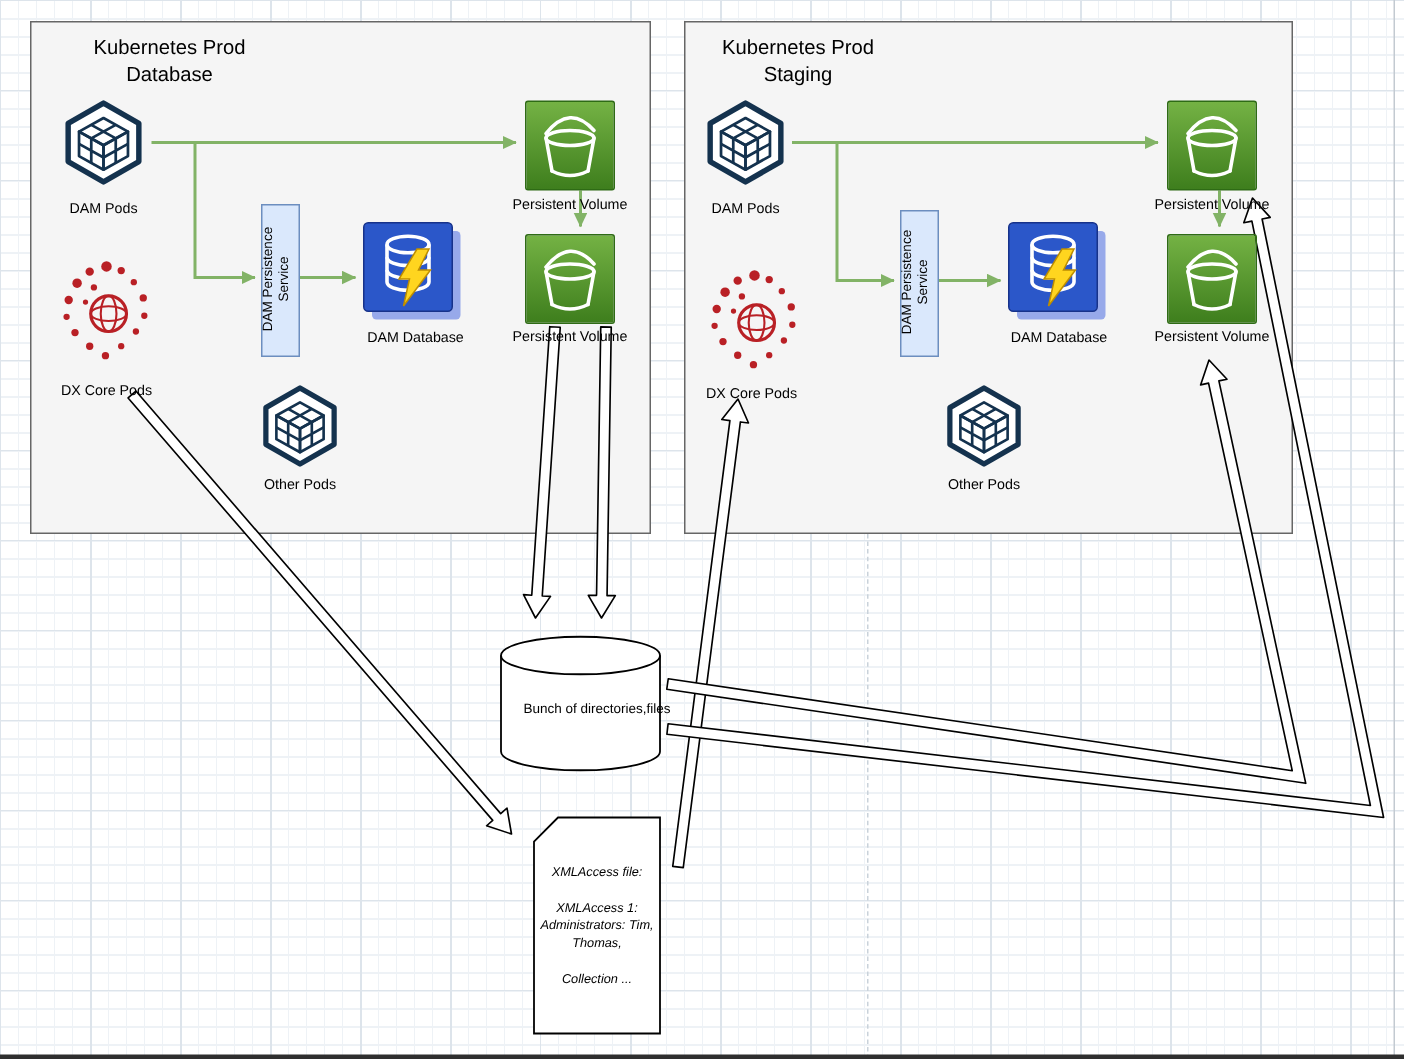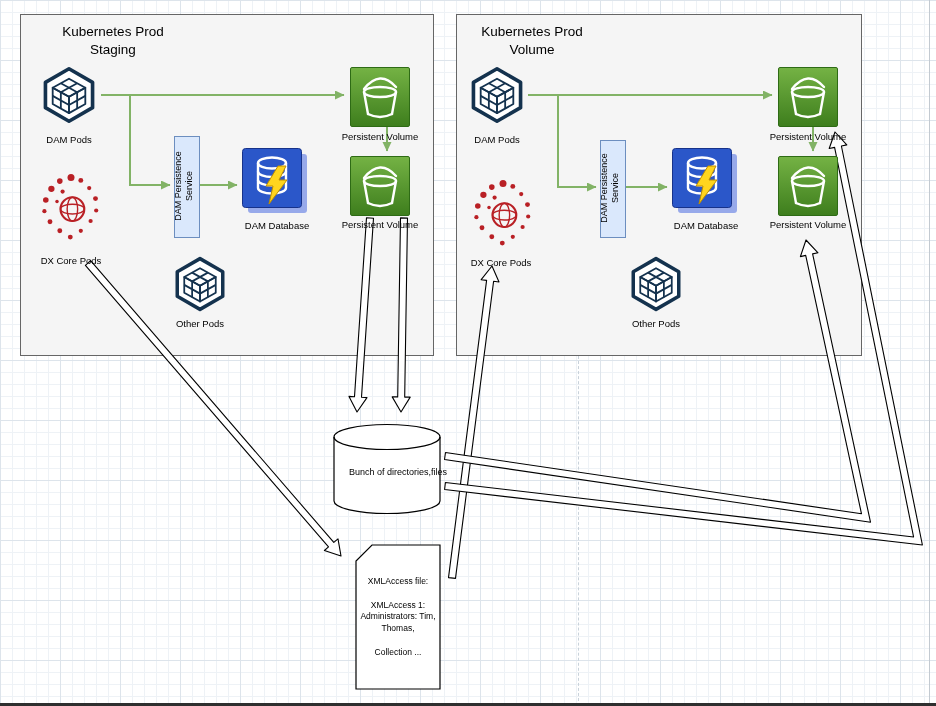--- a/index.html
+++ b/index.html
@@ -19,44 +19,44 @@
   #arrows{position:absolute;left:0;top:0;z-index:2;}
   .icon,.shape{position:absolute;z-index:3;}
   .nlabel{position:absolute;z-index:3;font-size:9.5px;text-align:center;color:#000;line-height:1.15;}
   .svc{position:absolute;z-index:3;background:#dae8fc;border:1px solid #6c8ebf;}
   .rotlabel{position:absolute;z-index:4;width:96px;height:26px;font-size:9px;line-height:1.2;
             text-align:center;transform:rotate(-90deg);color:#000;}
   .pv{position:absolute;z-index:3;background:linear-gradient(#74b244,#3e7e1d);
       border:1px solid #2e6b15;border-radius:2px;}
   .cyl-label{position:absolute;left:0;right:0;top:44px;font-size:9px;text-align:center;}
   .file-text{position:absolute;left:3px;right:3px;top:32px;font-size:8.5px;line-height:1.32;text-align:center;}
-  .fline{min-height:11px;}
+  .fline{min-height:11px;font-style:italic;}
   .gap-after{margin-bottom:13px;}
   .gap-before{margin-top:13px;text-align:center;}
 </style>
 </head>
 <body>
 
 <div id="canvas">
 
   <div class="guide" style="left:578px;top:356px;height:350px;width:0;border-left:1px dashed #c9d2da;"></div>
   <div class="guide" style="left:929px;top:0;width:1px;height:706px;background:#c3cad1;"></div>
   <div class="guide" style="left:0;bottom:0;width:936px;height:3px;background:#2f2f2f;"></div>
 
   <div class="cluster" style="left:20px;top:14px;width:412px;height:340px;">
     <div class="ctitle" style="left:12px;top:8px;width:160px;">
       <div>Kubernetes Prod</div>
-      <div>Staging</div>
+      <div>Database</div>
     </div>
   </div>
 
   <div class="cluster" style="left:456px;top:14px;width:404px;height:340px;">
     <div class="ctitle" style="left:0;top:8px;width:150px;">
       <div>Kubernetes Prod</div>
-      <div>Volume</div>
+      <div>Staging</div>
     </div>
   </div>
 
   <svg id="arrows" width="936" height="706" viewBox="0 0 936 706">
     <defs>
       <marker id="ah" markerUnits="userSpaceOnUse" markerWidth="12" markerHeight="12" refX="9" refY="4.5" orient="auto">
         <path d="M0,0 L9.5,4.5 L0,9 Z" fill="#82b366"></path>
       </marker>
     </defs>
     <g stroke="#82b366" stroke-width="2" fill="none">

